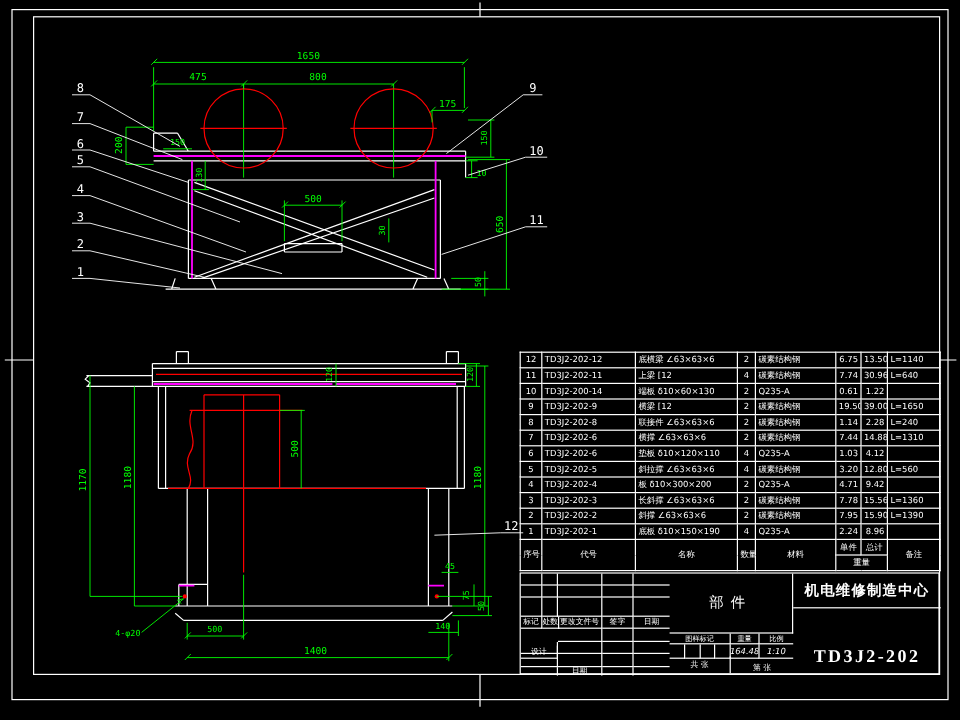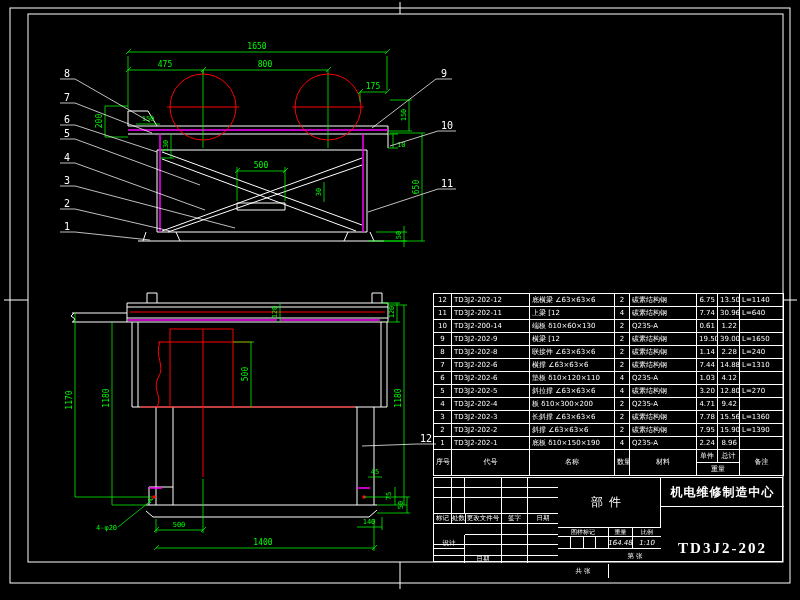--- a/index.html
+++ b/index.html
@@ -259,21 +259,21 @@
           <td></td>
         </tr>
   <tr class="d">
           <td class="c">5</td>
           <td>TD3J2-202-5</td>
           <td>斜拉撑 ∠63×63×6</td>
           <td class="c">4</td>
           <td>碳素结构钢</td>
           <td class="r">3.20</td>
           <td class="r">12.80</td>
-          <td>L=270</td>
+          <td>L=560</td>
         </tr>
   <tr class="d">
           <td class="c">4</td>
           <td>TD3J2-202-4</td>
           <td>板 δ10×300×200</td>
           <td class="c">2</td>
           <td>Q235-A</td>
           <td class="r">4.71</td>
           <td class="r">9.42</td>
           <td></td>
@@ -368,20 +368,20 @@
   <div class="cell big" style="left:124px;top:0;width:103px;height:50px">部件</div>
   <div class="cell" style="left:124px;top:50px;width:51px;height:9px;font-size:6px">图样标记</div>
   <div class="cell" style="left:175px;top:50px;width:24px;height:9px;font-size:6px">重量</div>
   <div class="cell nr" style="left:199px;top:50px;width:28px;height:9px;font-size:6px">比例</div>
   <div class="cell" style="left:124px;top:59px;width:13px;height:12px"></div>
       <div class="cell" style="left:137px;top:59px;width:13px;height:12px"></div>
       <div class="cell" style="left:150px;top:59px;width:12px;height:12px"></div>
       <div class="cell" style="left:162px;top:59px;width:13px;height:12px"></div>
   <div class="cell v" style="left:175px;top:59px;width:24px;height:12px">164.48</div>
   <div class="cell v nr" style="left:199px;top:59px;width:28px;height:12px">1:10</div>
-  <div class="cell nb" style="left:124px;top:86px;width:51px;height:14px">共 张</div>
+  <div class="cell nb" style="left:124px;top:69px;width:51px;height:14px">共 张</div>
   <div class="cell nb nr" style="left:175px;top:71px;width:52px;height:14px">第 张</div>
 
   <div class="cell org nr" style="left:227px;top:0;width:123px;height:29px">机电维修制造中心</div>
   <div class="cell dwg nb nr" style="left:227px;top:55px;width:123px;height:30px">TD3J2-202</div>
 </div>
 
 </div>
 
 </body></html>

